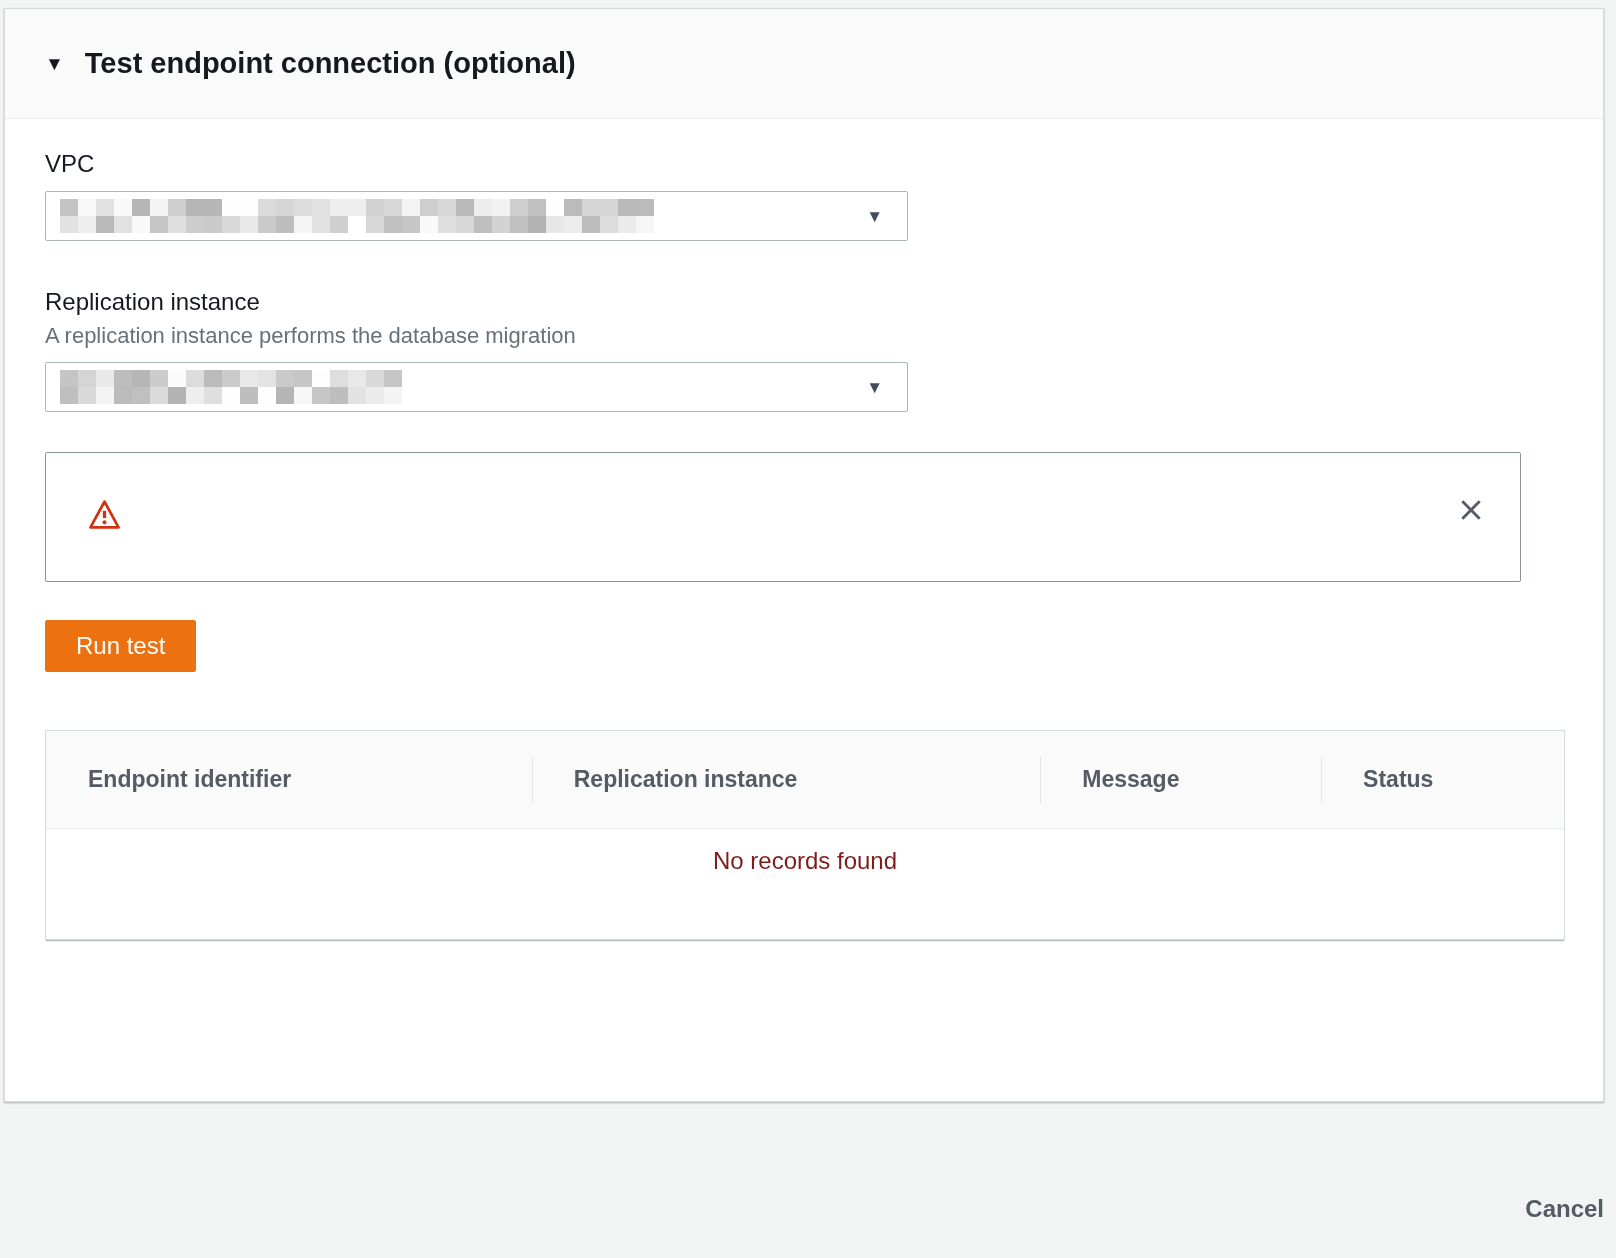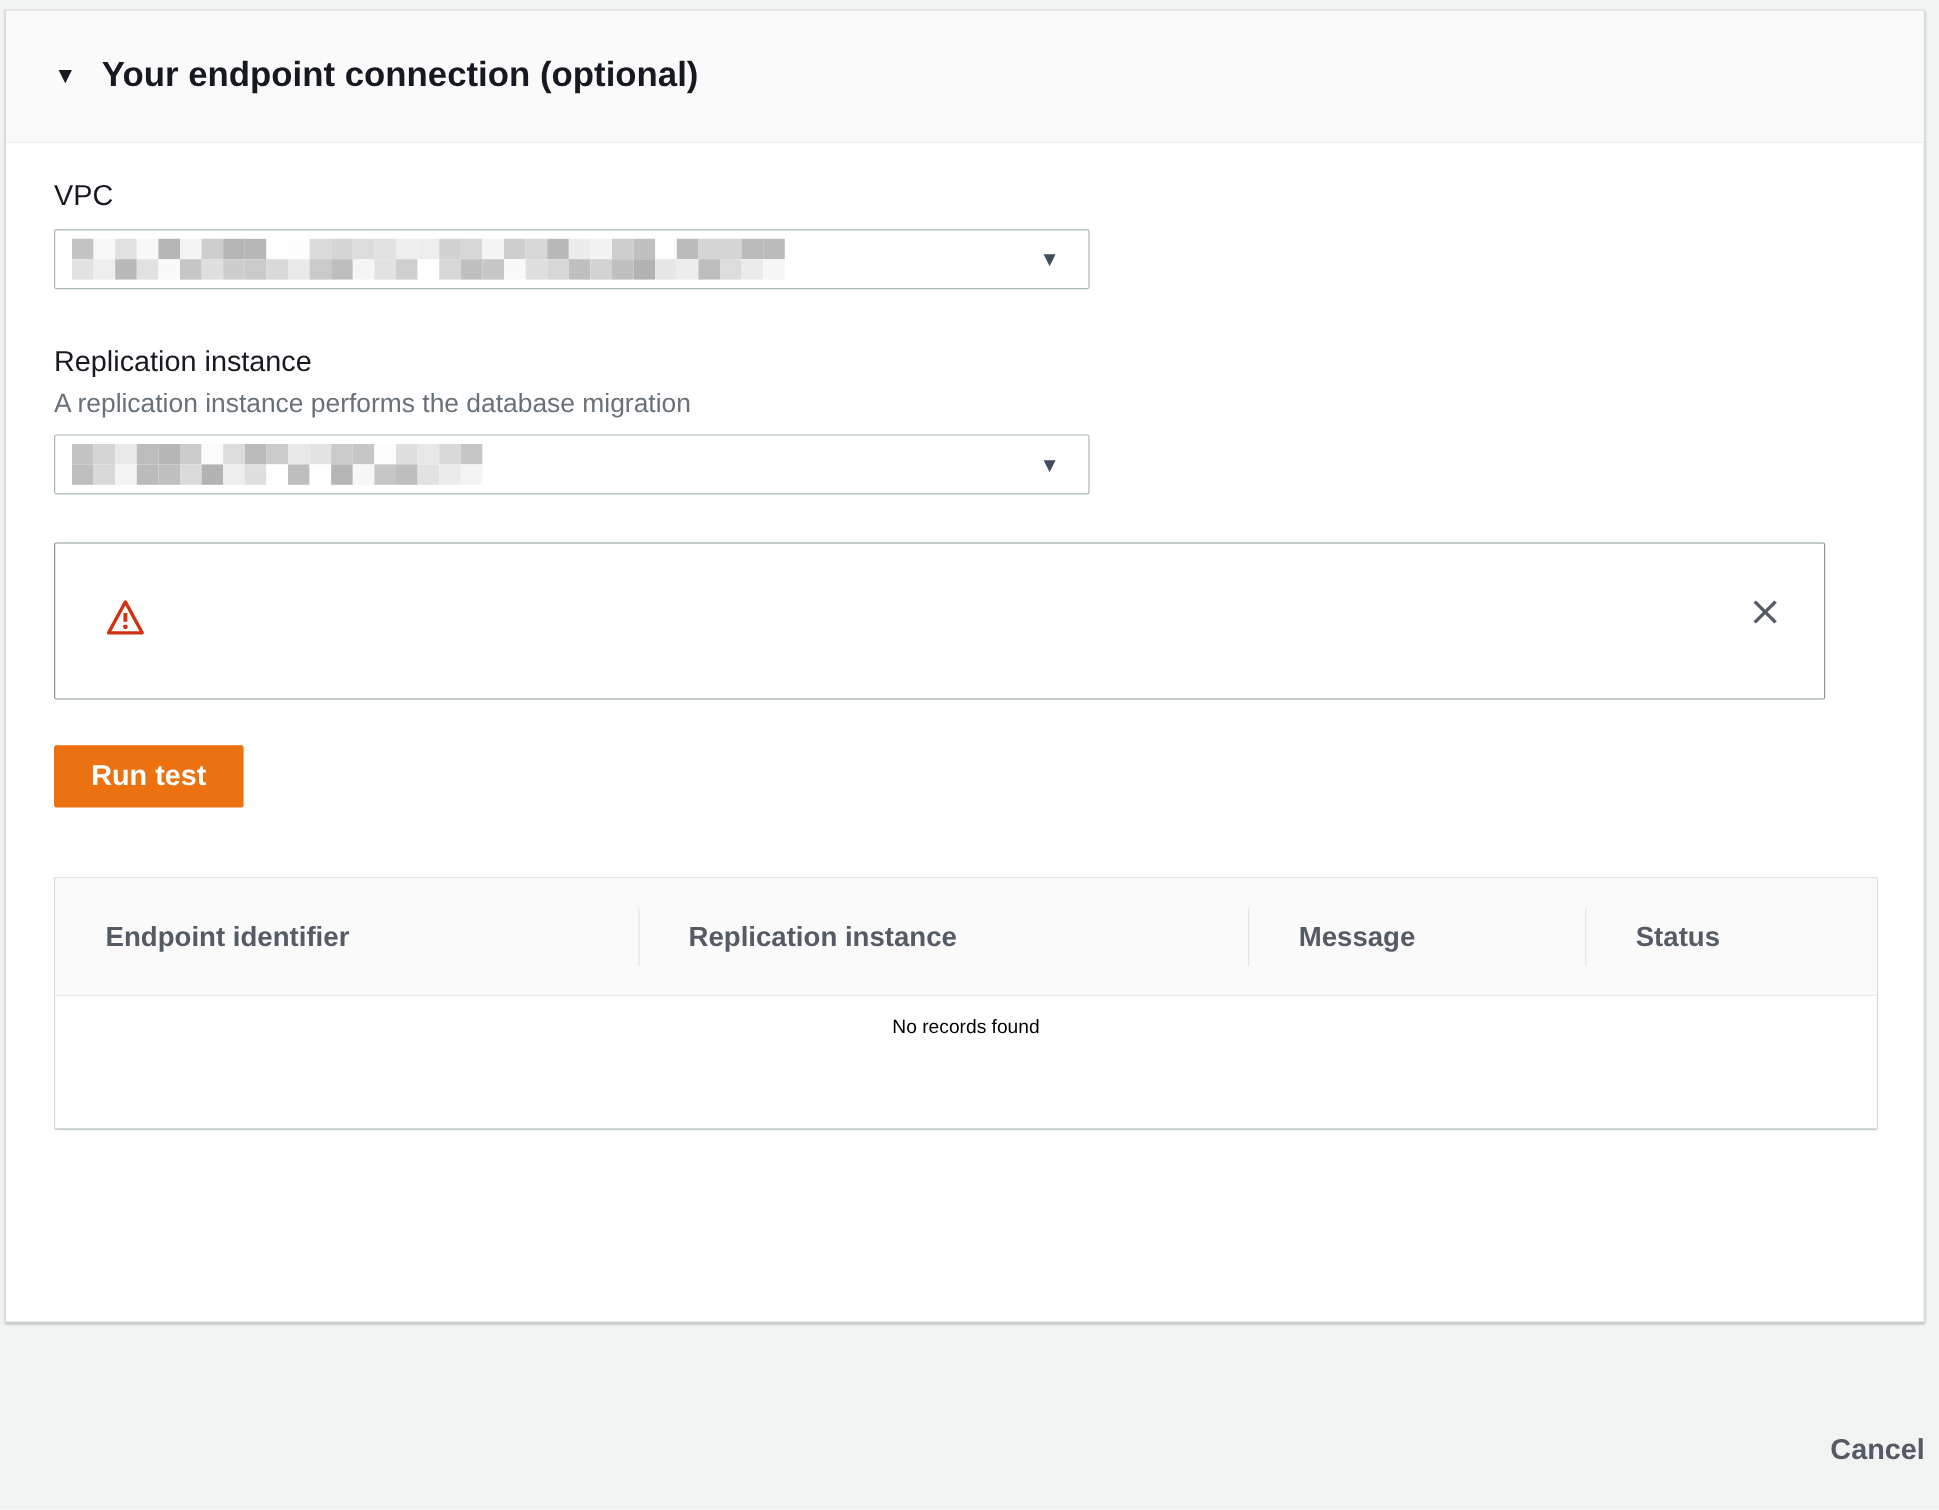--- a/index.html
+++ b/index.html
@@ -111,21 +111,21 @@
 
   
   .btn-primary {
     display: inline-flex;
     align-items: center;
     justify-content: center;
     background: #ec7211;
     color: #ffffff;
     border: 1px solid #ec7211;
     border-radius: 2px;
-    font-weight: 700;
+    font-weight: 400;
     font-family: inherit;
     cursor: pointer;
   }
   .btn-run-test {
     margin-top: 38px;
     height: 52px;
     padding: 0 30px;
     font-size: 24px;
   }
   .btn-create {
@@ -176,22 +176,22 @@
   }
   .col-1 { width: 32%; }
   .col-2 { width: 33.5%; }
   .col-3 { width: 16%; }
   .col-4 { width: 18.5%; }
   .results-empty {
     height: 110px;
     display: flex;
     justify-content: center;
     padding-top: 18px;
-    font-size: 16px;
-    color: #000000;
+    font-size: 24px;
+    color: #7f1d1d;
   }
 
   
   .footer-actions {
     position: absolute;
     left: 0; top: 1180px;
     width: 1604px;
     height: 58px;
     display: flex;
     align-items: center;
@@ -199,21 +199,21 @@
     gap: 28px;
   }
 </style>
 </head>
 <body>
 
 <div class="panel">
 
   <div class="panel-header">
     <span class="collapse-caret">▼</span>
-    <span class="panel-title">Your endpoint connection (optional)</span>
+    <span class="panel-title">Test endpoint connection (optional)</span>
   </div>
 
   <div class="panel-body">
 
     
     <div>
       <div class="field-label">VPC</div>
       <div class="select-box">
         <div class="mosaic" style="grid-template-rows: repeat(2, 17px); grid-template-columns: repeat(33, 18px); grid-auto-flow: row;">
             <span style="background: rgb(196, 196, 196);"></span>

